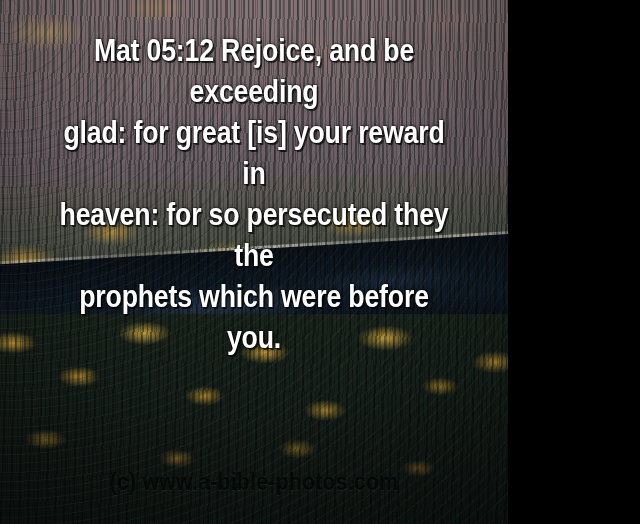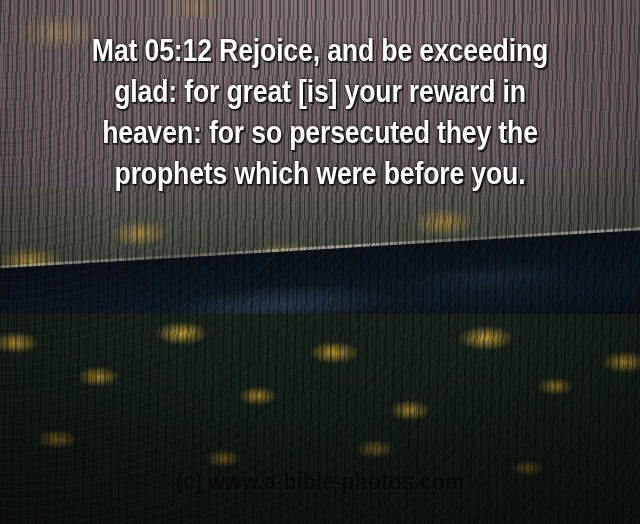--- a/index.html
+++ b/index.html
@@ -2,21 +2,21 @@
 <html><head>
 <meta charset="utf-8">
 <style>
   html, body {
     margin: 0;
     padding: 0;
     background: #000;
   }
   .frame {
     position: relative;
-    width: 640px;
+    width: 508px;
     height: 524px;
     overflow: hidden;
     font-family: "Liberation Sans", sans-serif;
     background: #2b2a26;
   }
 
   
   .photo {
     position: absolute;
     inset: 0;

